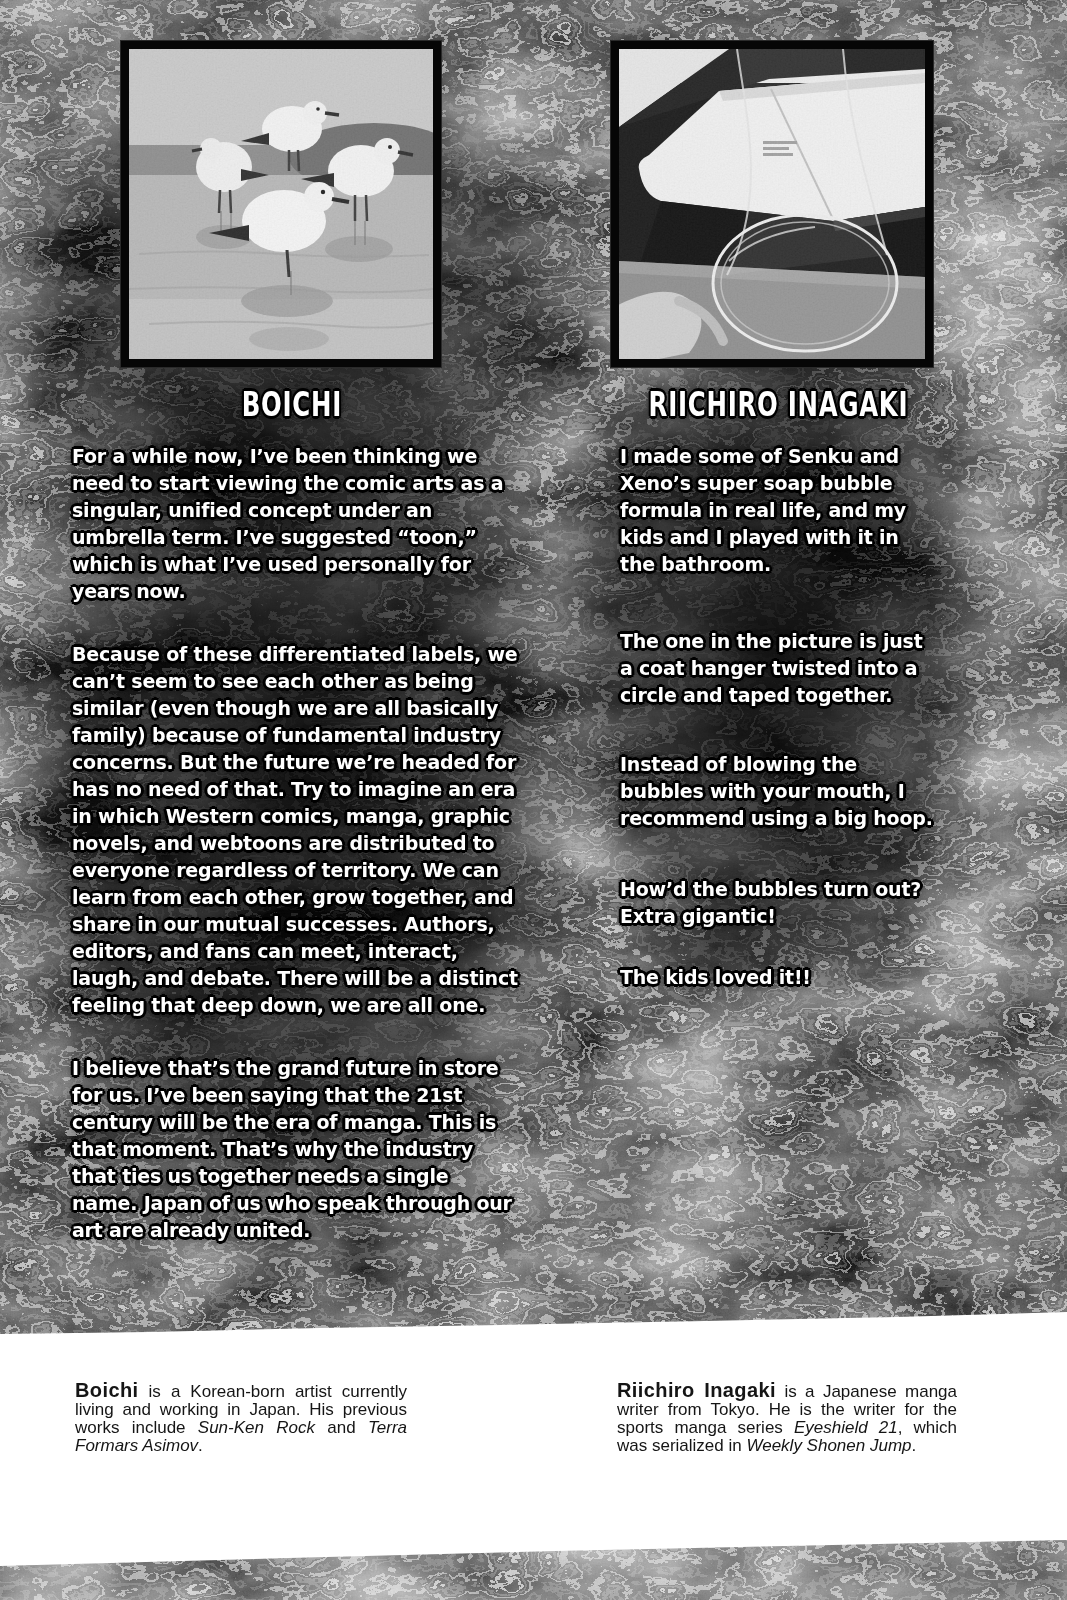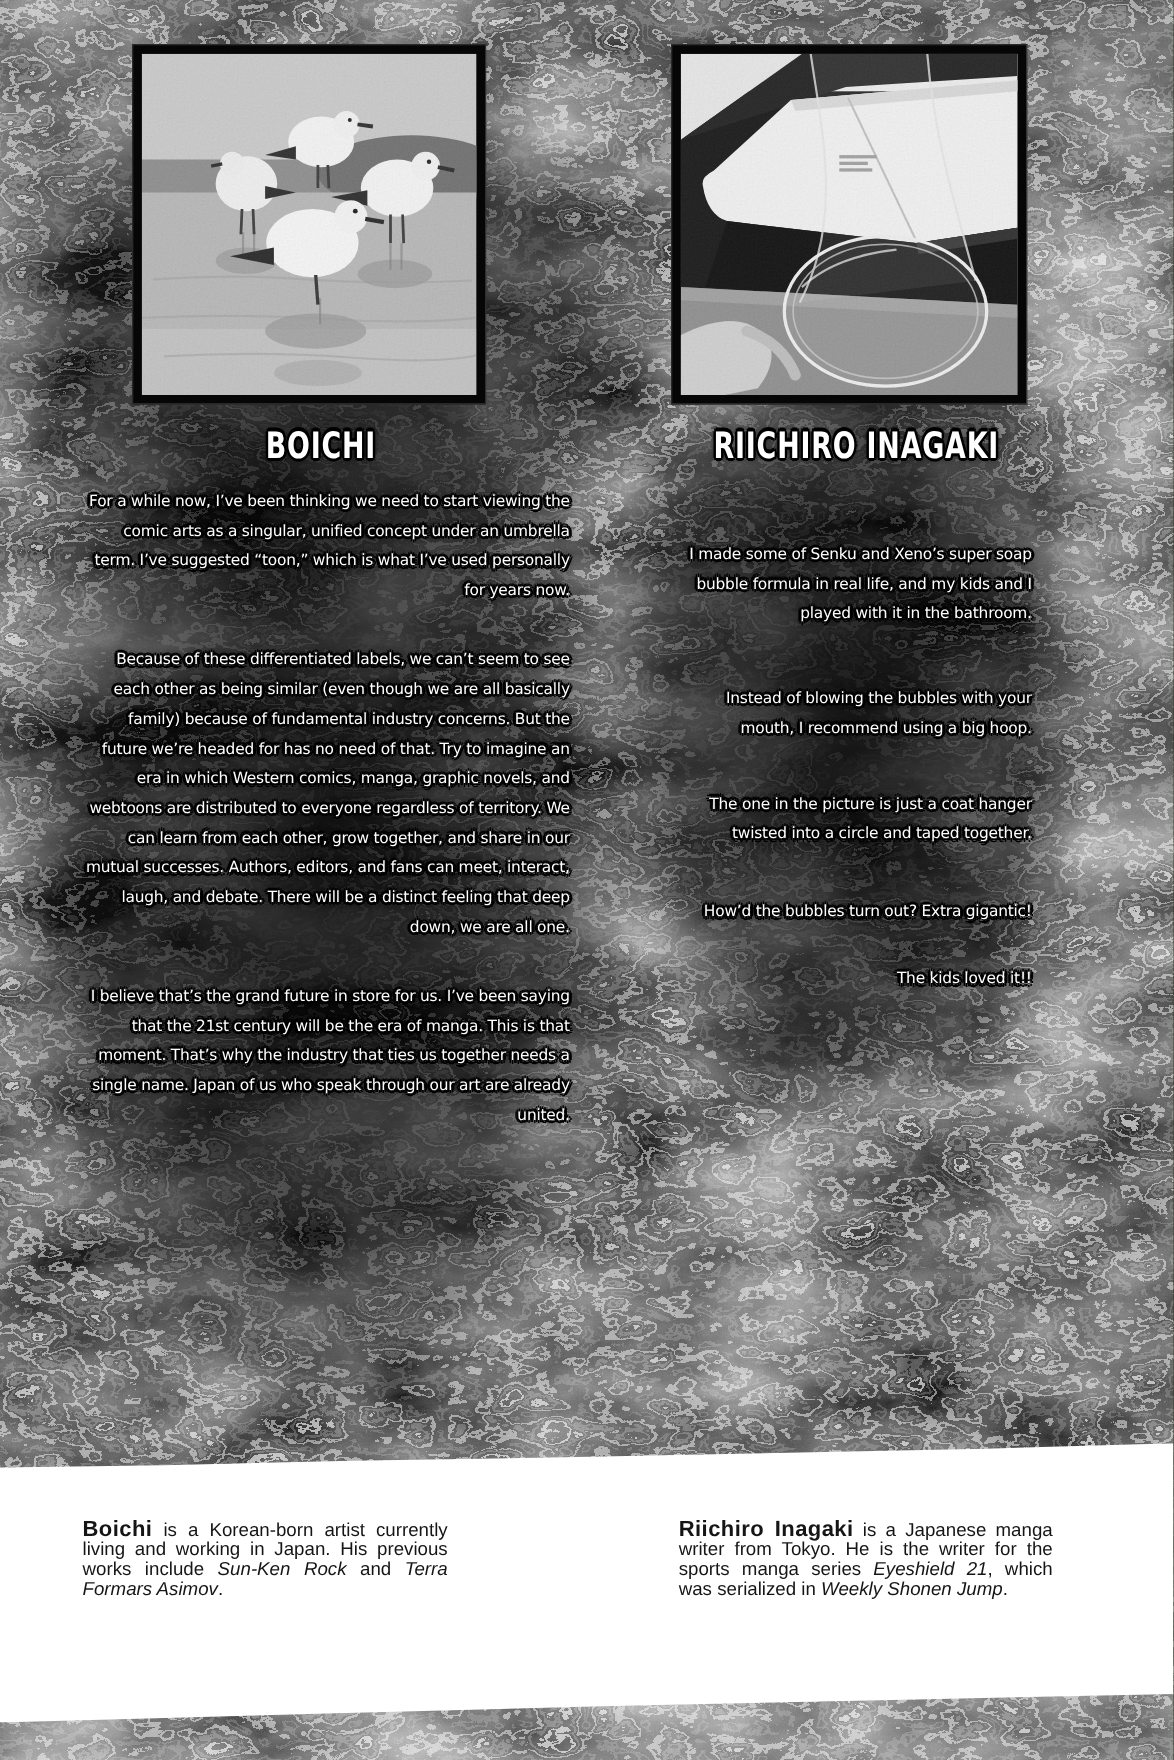--- a/index.html
+++ b/index.html
@@ -33,25 +33,25 @@
     font-weight:bold;
     font-size:33px;line-height:38px;
     letter-spacing:1px;
     white-space:nowrap;
   }
   .display-name > span{display:inline-block;transform:scaleX(.74);transform-origin:50% 50%;}
   .display-name-left{left:72px;top:386px;width:440px;}
   .display-name-right{left:600px;top:386px;width:356px;}
 
   
-  .col{position:absolute;font-weight:normal;font-size:14px;line-height:27px;letter-spacing:-.2px;text-align:right;}
+  .col{position:absolute;font-weight:bold;font-size:19px;line-height:27px;letter-spacing:-.2px;}
   .col p{margin:0;}
   .col-left{left:72px;top:443px;width:446px;}
   .col-left p{margin-bottom:36px;}
-  .col-right{left:620px;top:443px;width:318px;margin-top:48px;}
+  .col-right{left:620px;top:443px;width:318px;}
   .col-right p:nth-of-type(1){margin-bottom:50px;}
   .col-right p:nth-of-type(2){margin-bottom:42px;}
   .col-right p:nth-of-type(3){margin-bottom:44px;}
   .col-right p:nth-of-type(4){margin-bottom:34px;}
 
   
   .white-band{
     position:absolute;left:0;top:0;width:1067px;height:1600px;
     background:#ffffff;
     clip-path:polygon(0 1334px,14% 1332px,30% 1328px,47% 1325px,66% 1321px,84% 1317px,100% 1312px,
@@ -244,22 +244,22 @@
   </div>
 
   <div class="col col-left outlined">
     <p>For a while now, I’ve been thinking we need to start viewing the comic arts as a singular, unified concept under an umbrella term. I’ve suggested “toon,” which is what I’ve used personally for years now.</p>
     <p>Because of these differentiated labels, we can’t seem to see each other as being similar (even though we are all basically family) because of fundamental industry concerns. But the future we’re headed for has no need of that. Try to imagine an era in which Western comics, manga, graphic novels, and webtoons are distributed to everyone regardless of territory. We can learn from each other, grow together, and share in our mutual successes. Authors, editors, and fans can meet, interact, laugh, and debate. There will be a distinct feeling that deep down, we are all one.</p>
     <p>I believe that’s the grand future in store for us. I’ve been saying that the 21st century will be the era of manga. This is that moment. That’s why the industry that ties us together needs a single name. Japan of us who speak through our art are already united.</p>
   </div>
 
   <div class="col col-right outlined">
     <p>I made some of Senku and Xeno’s super soap bubble formula in real life, and my kids and I played with it in the bathroom.</p>
+    <p>The one in the picture is just a coat hanger twisted into a circle and taped together.</p>
     <p>Instead of blowing the bubbles with your mouth, I recommend using a big hoop.</p>
-    <p>The one in the picture is just a coat hanger twisted into a circle and taped together.</p>
     <p>How’d the bubbles turn out? Extra gigantic!</p>
     <p>The kids loved it!!</p>
   </div>
 
   <div class="white-band"></div>
 
   <p class="bio bio-left"><span class="seg-bold">Boichi</span><span> is a Korean-born artist currently living and working in Japan. His previous works include </span><span class="seg-italic">Sun-Ken Rock</span><span> and </span><span class="seg-italic">Terra Formars Asimov</span><span>.</span></p>
   <p class="bio bio-right"><span class="seg-bold">Riichiro Inagaki</span><span> is a Japanese manga writer from Tokyo. He is the writer for the sports manga series </span><span class="seg-italic">Eyeshield 21</span><span>, which was serialized in </span><span class="seg-italic">Weekly Shonen Jump</span><span>.</span></p>
 
 </div>

